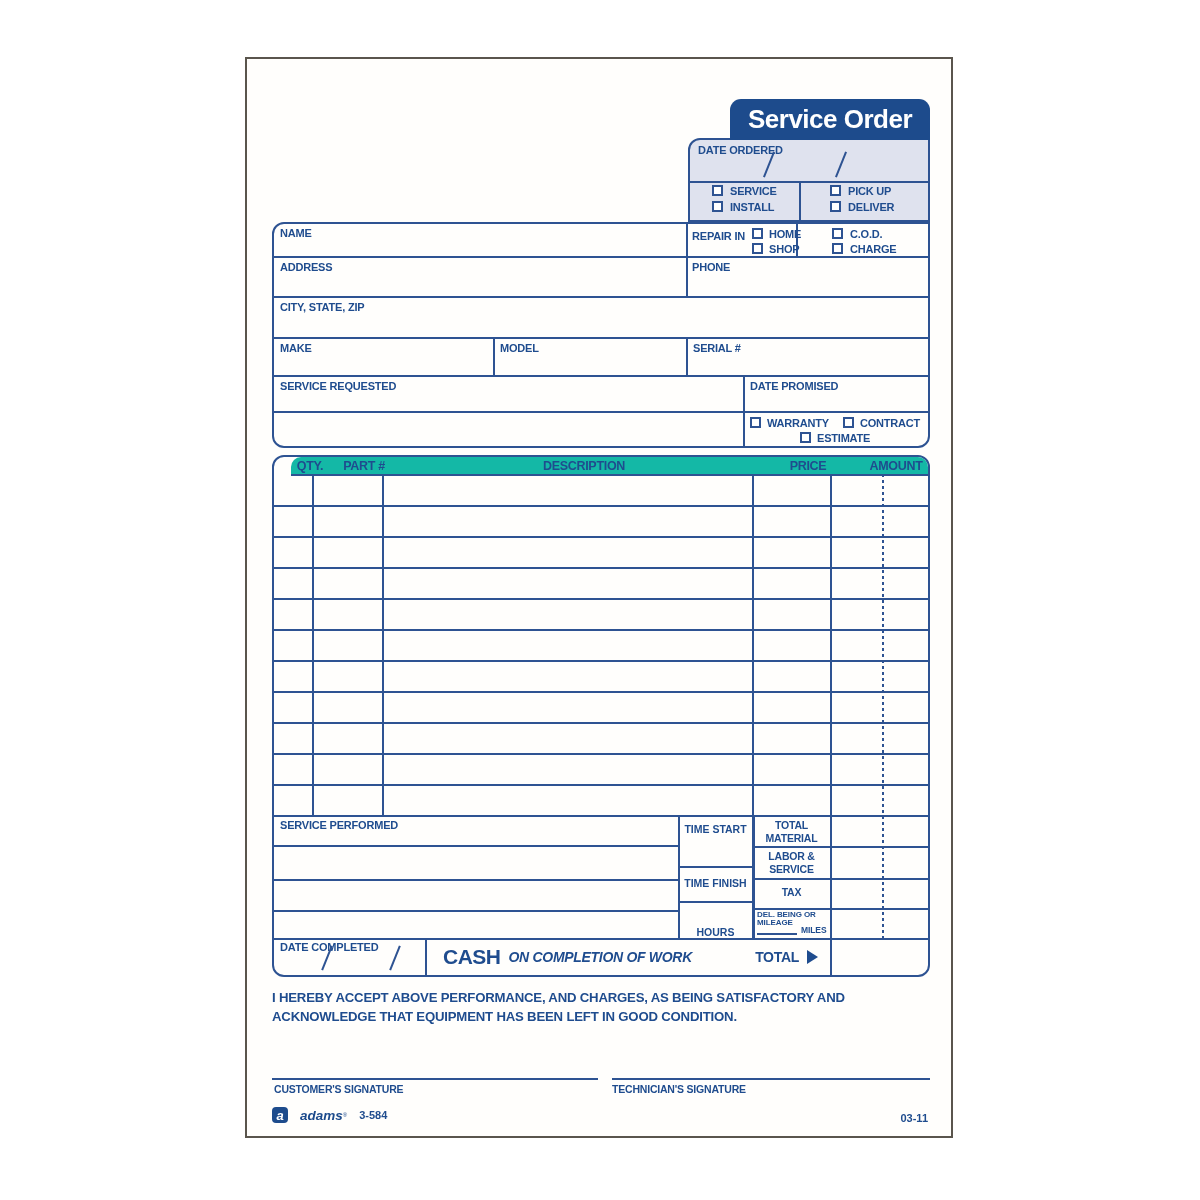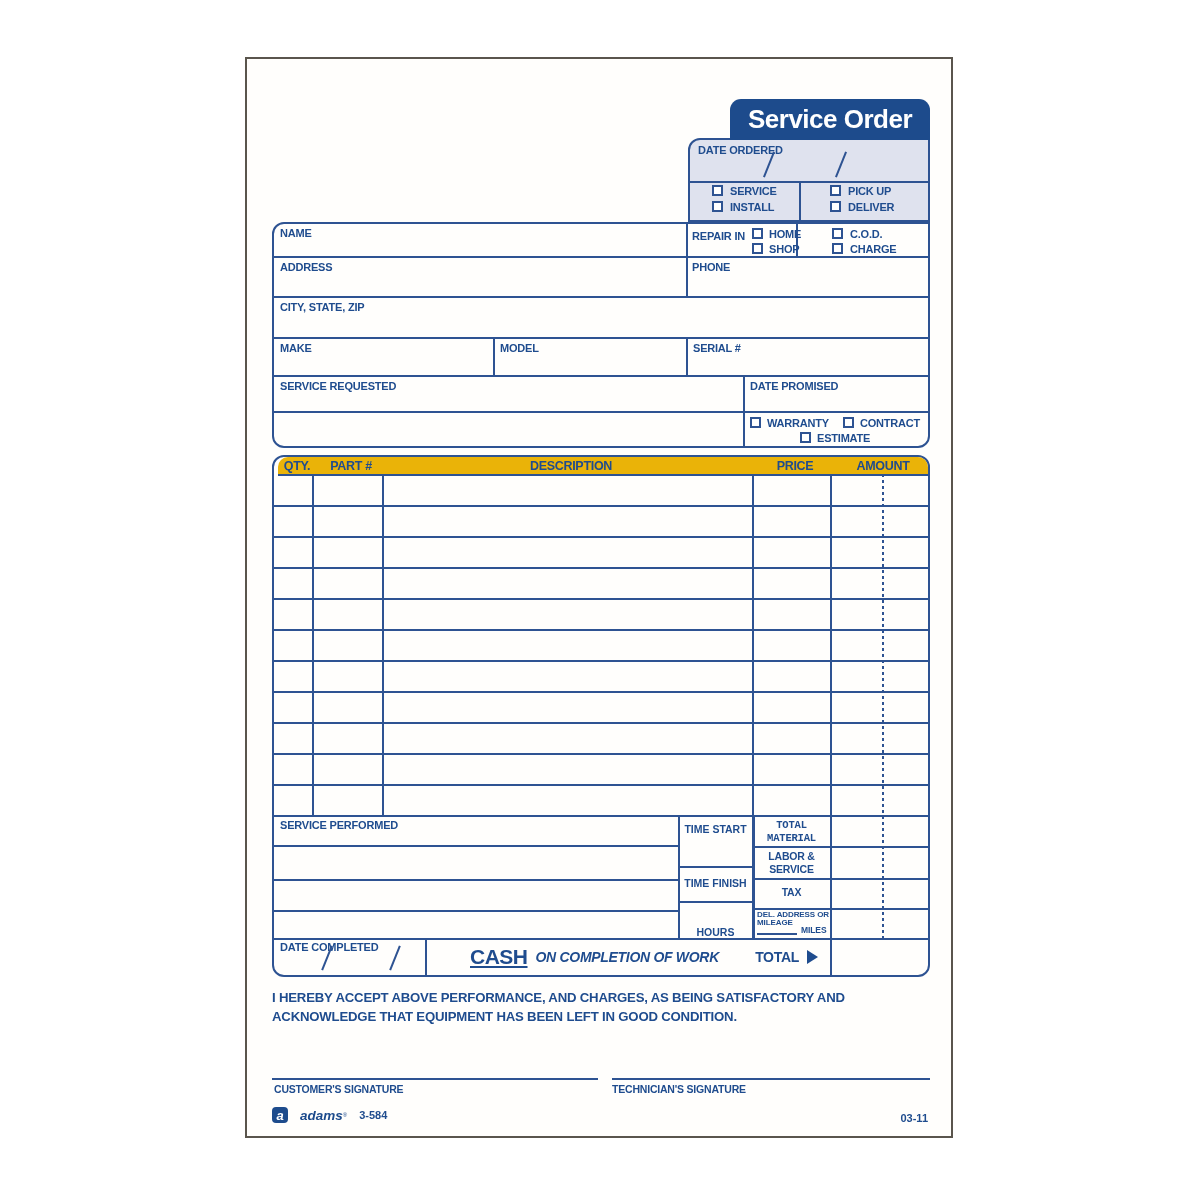--- a/index.html
+++ b/index.html
@@ -16,29 +16,29 @@
   .field{position:absolute;background:transparent;}
   #so-tab{position:absolute;left:483px;top:40px;width:200px;height:41px;background:#1d4b8c;
           border-radius:11px 11px 0 0;display:flex;align-items:center;justify-content:center;z-index:3;}
   #so-tab span{color:#ffffff;font-weight:bold;font-size:26px;letter-spacing:-0.5px;}
   #hdr-block{position:absolute;left:441px;top:79px;width:242px;height:84px;background:#dfe2ee;
              border:2px solid #2e5392;border-radius:12px 0 0 0;box-sizing:border-box;z-index:2;}
   #main-block{position:absolute;left:25px;top:163px;width:658px;height:226px;background:#fffefc;
               border:2px solid #2e5392;border-radius:12px 0 12px 12px;box-sizing:border-box;}
   #table-block{position:absolute;left:25px;top:396px;width:658px;height:522px;background:#fffefc;
                border:2px solid #2e5392;border-radius:12px;box-sizing:border-box;}
-  #thead{position:absolute;left:4px;right:0;top:0;height:17px;background:#eab308;
+  #thead{position:absolute;left:17px;right:0;top:0;height:17px;background:#14b8a6;
          border-bottom:2px solid #2e5392;border-radius:10px 10px 0 0;}
   .th{position:absolute;top:2px;text-align:center;font-weight:bold;font-size:12.5px;letter-spacing:-0.3px;color:#1f4c8e;}
   .vdash{position:absolute;width:2px;background:repeating-linear-gradient(to bottom,#2e5392 0 3px,transparent 3px 6px);}
   .ctr{position:absolute;text-align:center;font-weight:bold;color:#1f4c8e;}
   .tot-lbl{font-size:10.5px;line-height:12.5px;letter-spacing:-0.2px;}
   .small8{position:absolute;font-weight:bold;font-size:8px;line-height:8.5px;letter-spacing:-0.1px;color:#1f4c8e;white-space:nowrap;}
   #cash-row{position:absolute;left:151px;top:481px;width:405px;height:37px;display:flex;align-items:center;}
-  #cash-word{font-weight:bold;font-size:21px;letter-spacing:-0.5px;margin-left:45px;text-decoration:underline;}
+  #cash-word{font-weight:bold;font-size:21px;letter-spacing:-0.5px;margin-left:18px;}
   #cash-rest{font-size:14px;font-weight:bold;letter-spacing:-0.3px;margin-left:8px;font-style:italic;}
   #total-word{font-weight:bold;font-size:14px;letter-spacing:-0.3px;margin-left:auto;}
   #total-arrow{width:0;height:0;border-top:7px solid transparent;border-bottom:7px solid transparent;
                border-left:11px solid #1f4c8e;margin:0 12px 0 8px;}
   #accept-text{position:absolute;left:25px;top:929px;width:662px;font-weight:bold;font-size:13.2px;
                line-height:19px;letter-spacing:-0.2px;color:#1f4c8e;}
   .sig-line{position:absolute;top:1019px;height:2px;background:#2e5392;}
   .sig-lbl{position:absolute;top:1024px;font-weight:bold;font-size:10.5px;letter-spacing:-0.2px;color:#1f4c8e;}
   #thanks{position:absolute;left:25px;top:1050px;width:658px;text-align:center;font-weight:bold;
           font-size:19px;letter-spacing:-0.3px;color:#1f4c8e;}
@@ -175,24 +175,24 @@
 
     <div class="hl" style="left:404px;width:75px;top:409px;"></div>
     <div class="hl" style="left:404px;width:75px;top:444px;"></div>
     <div class="ctr" style="left:404px;width:75px;top:366px;font-size:10.5px;">TIME START</div>
     <div class="ctr" style="left:404px;width:75px;top:420px;font-size:10.5px;">TIME FINISH</div>
     <div class="ctr" style="left:404px;width:75px;top:469px;font-size:10.5px;">HOURS</div>
 
     <div class="hl" style="left:479px;right:0;top:389px;"></div>
     <div class="hl" style="left:479px;right:0;top:421px;"></div>
     <div class="hl" style="left:479px;right:0;top:451px;"></div>
-    <div class="ctr tot-lbl" style="left:481px;width:73px;top:362px;font-family:Liberation Mono, monospace;">TOTAL MATERIAL</div>
+    <div class="ctr tot-lbl" style="left:481px;width:73px;top:362px;">TOTAL MATERIAL</div>
     <div class="ctr tot-lbl" style="left:481px;width:73px;top:393px;">LABOR &amp; SERVICE</div>
     <div class="ctr tot-lbl" style="left:481px;width:73px;top:429px;">TAX</div>
-    <div class="small8" style="left:483px;top:454px;">DEL. ADDRESS OR</div>
+    <div class="small8" style="left:483px;top:454px;">DEL. BEING OR</div>
     <div class="small8" style="left:483px;top:462px;">MILEAGE</div>
     <div class="abs" style="left:483px;top:476px;width:40px;height:2px;background:#2e5392;"></div>
     <div class="small8" style="left:527px;top:469px;font-size:8.5px;">MILES</div>
 
     <div class="hl" style="left:0;right:0;top:481px;"></div>
     <div class="vl" style="left:151px;top:481px;bottom:0;"></div>
     <div class="field" style="left:0;top:481px;width:151px;height:37px;"></div>
     <div class="field" style="left:556px;top:481px;width:98px;height:37px;"></div>
     <div class="lbl" style="left:6px;top:484px;">DATE COMPLETED</div>
     <div class="slash" style="left:52px;top:488px;height:26px;"></div>

